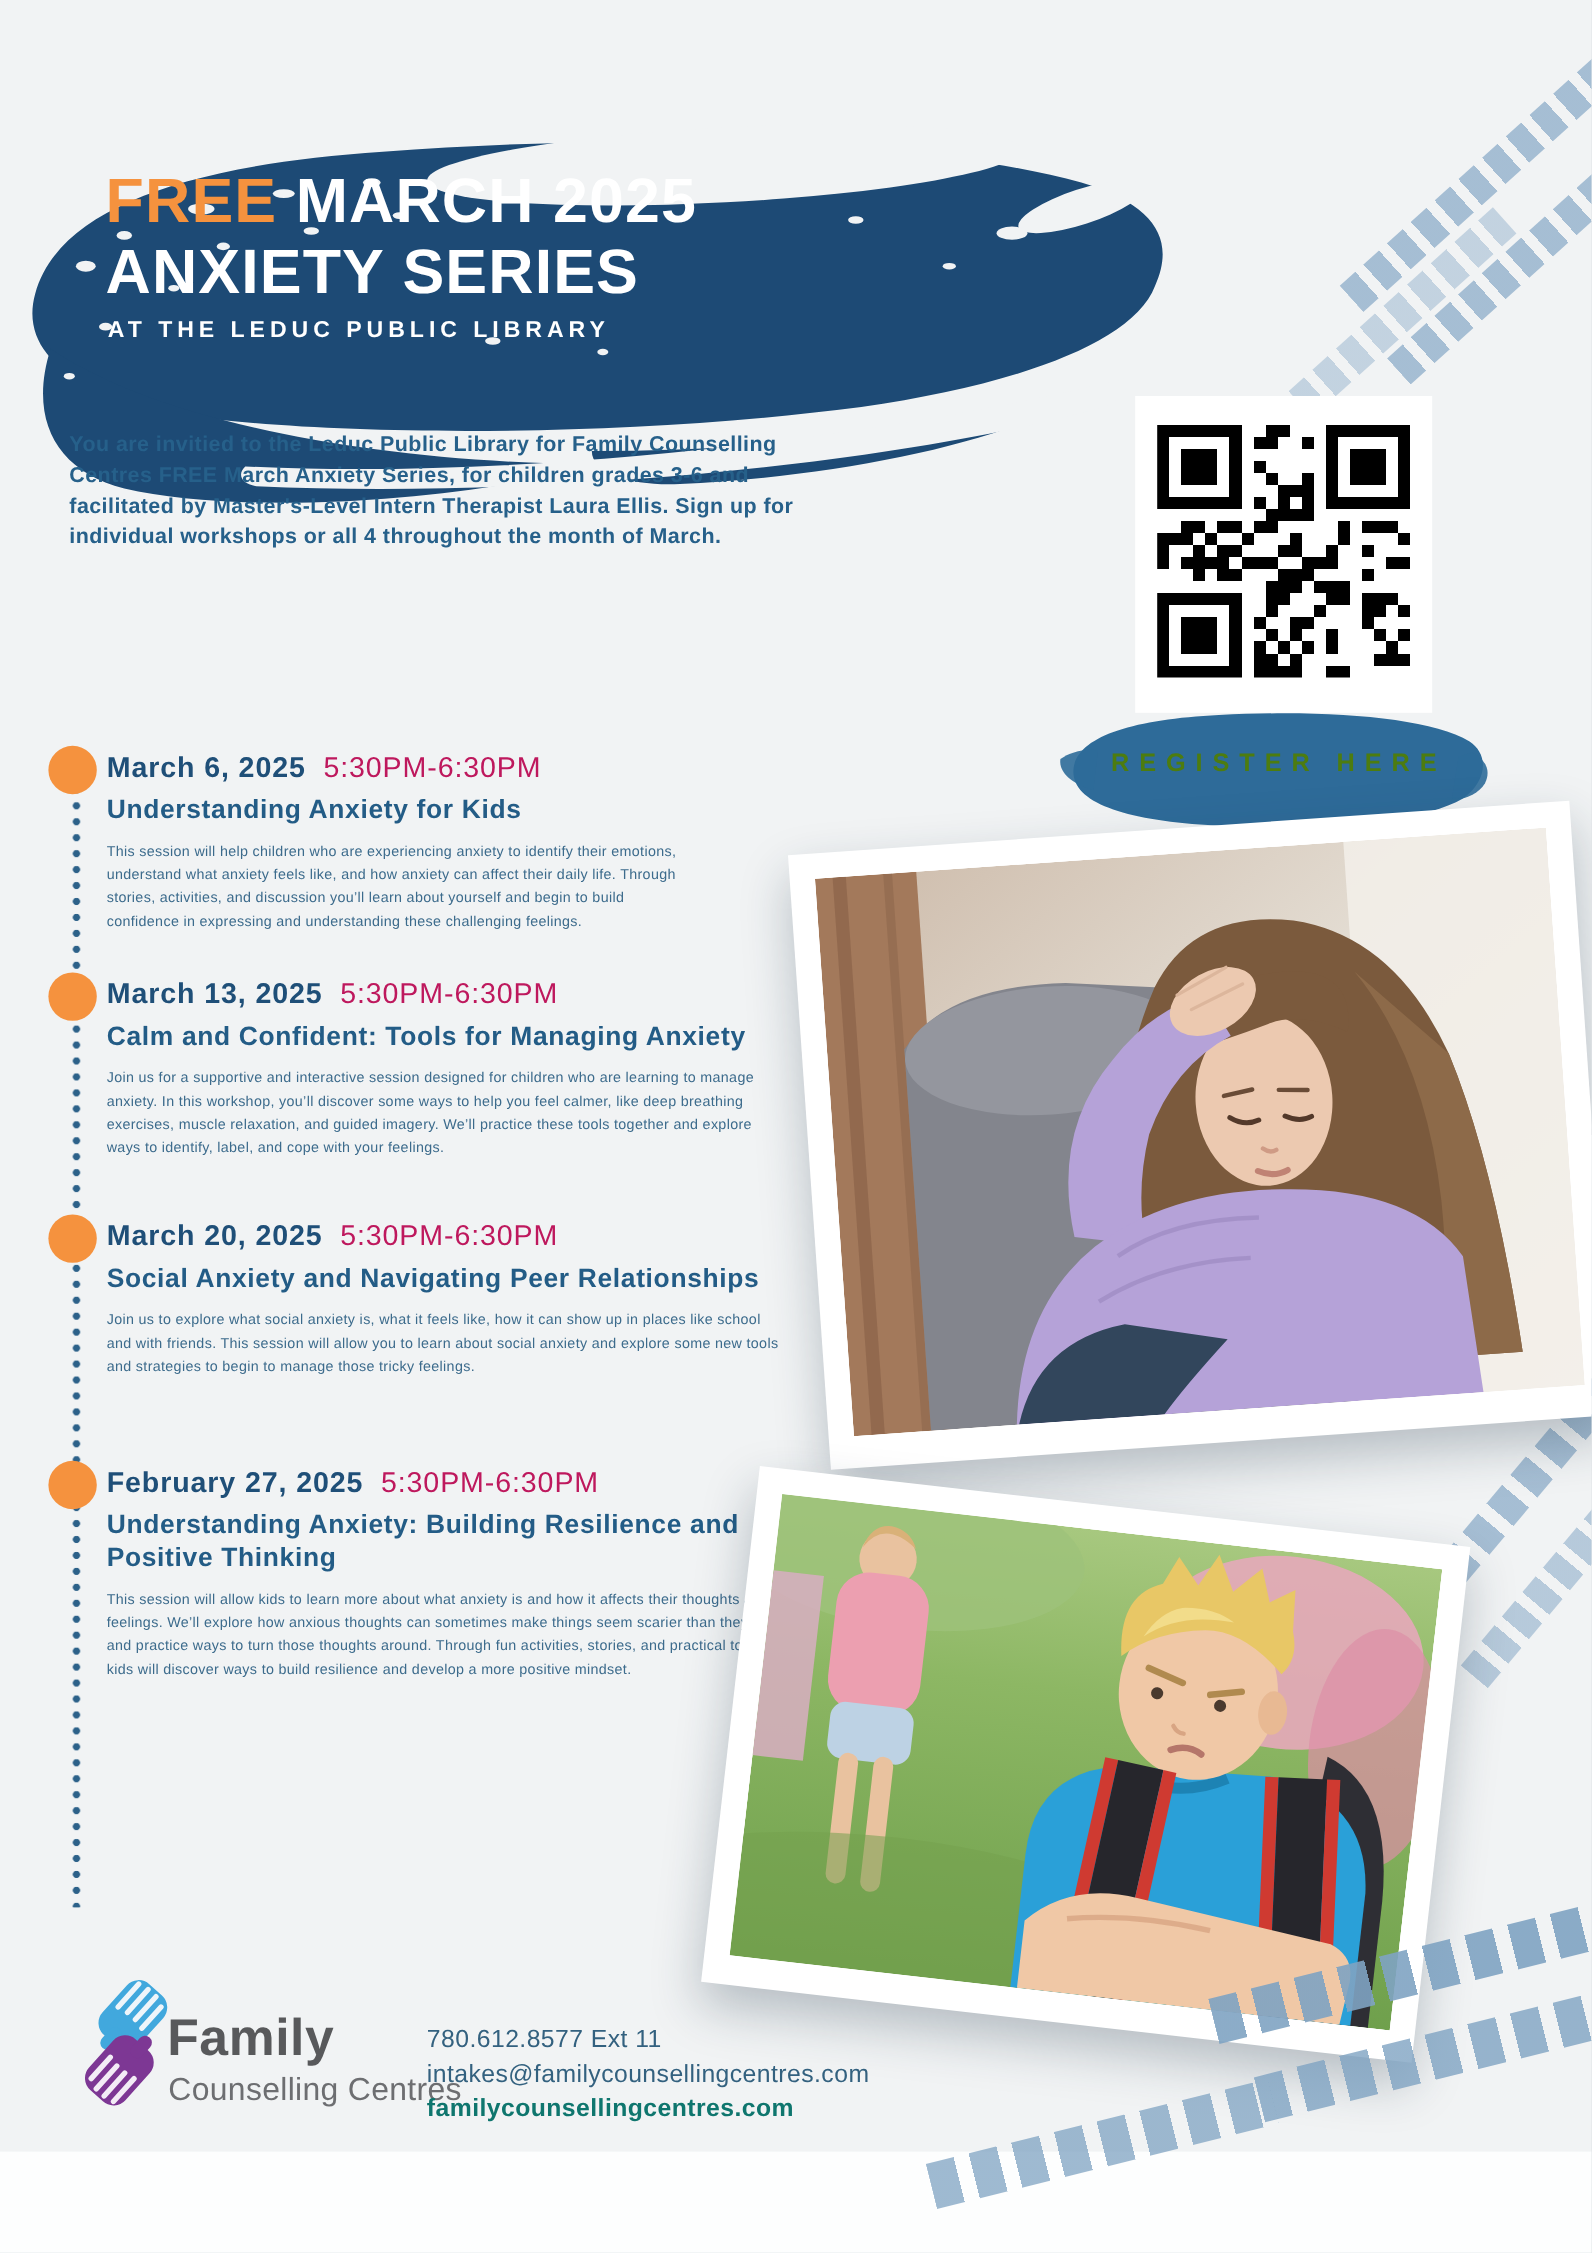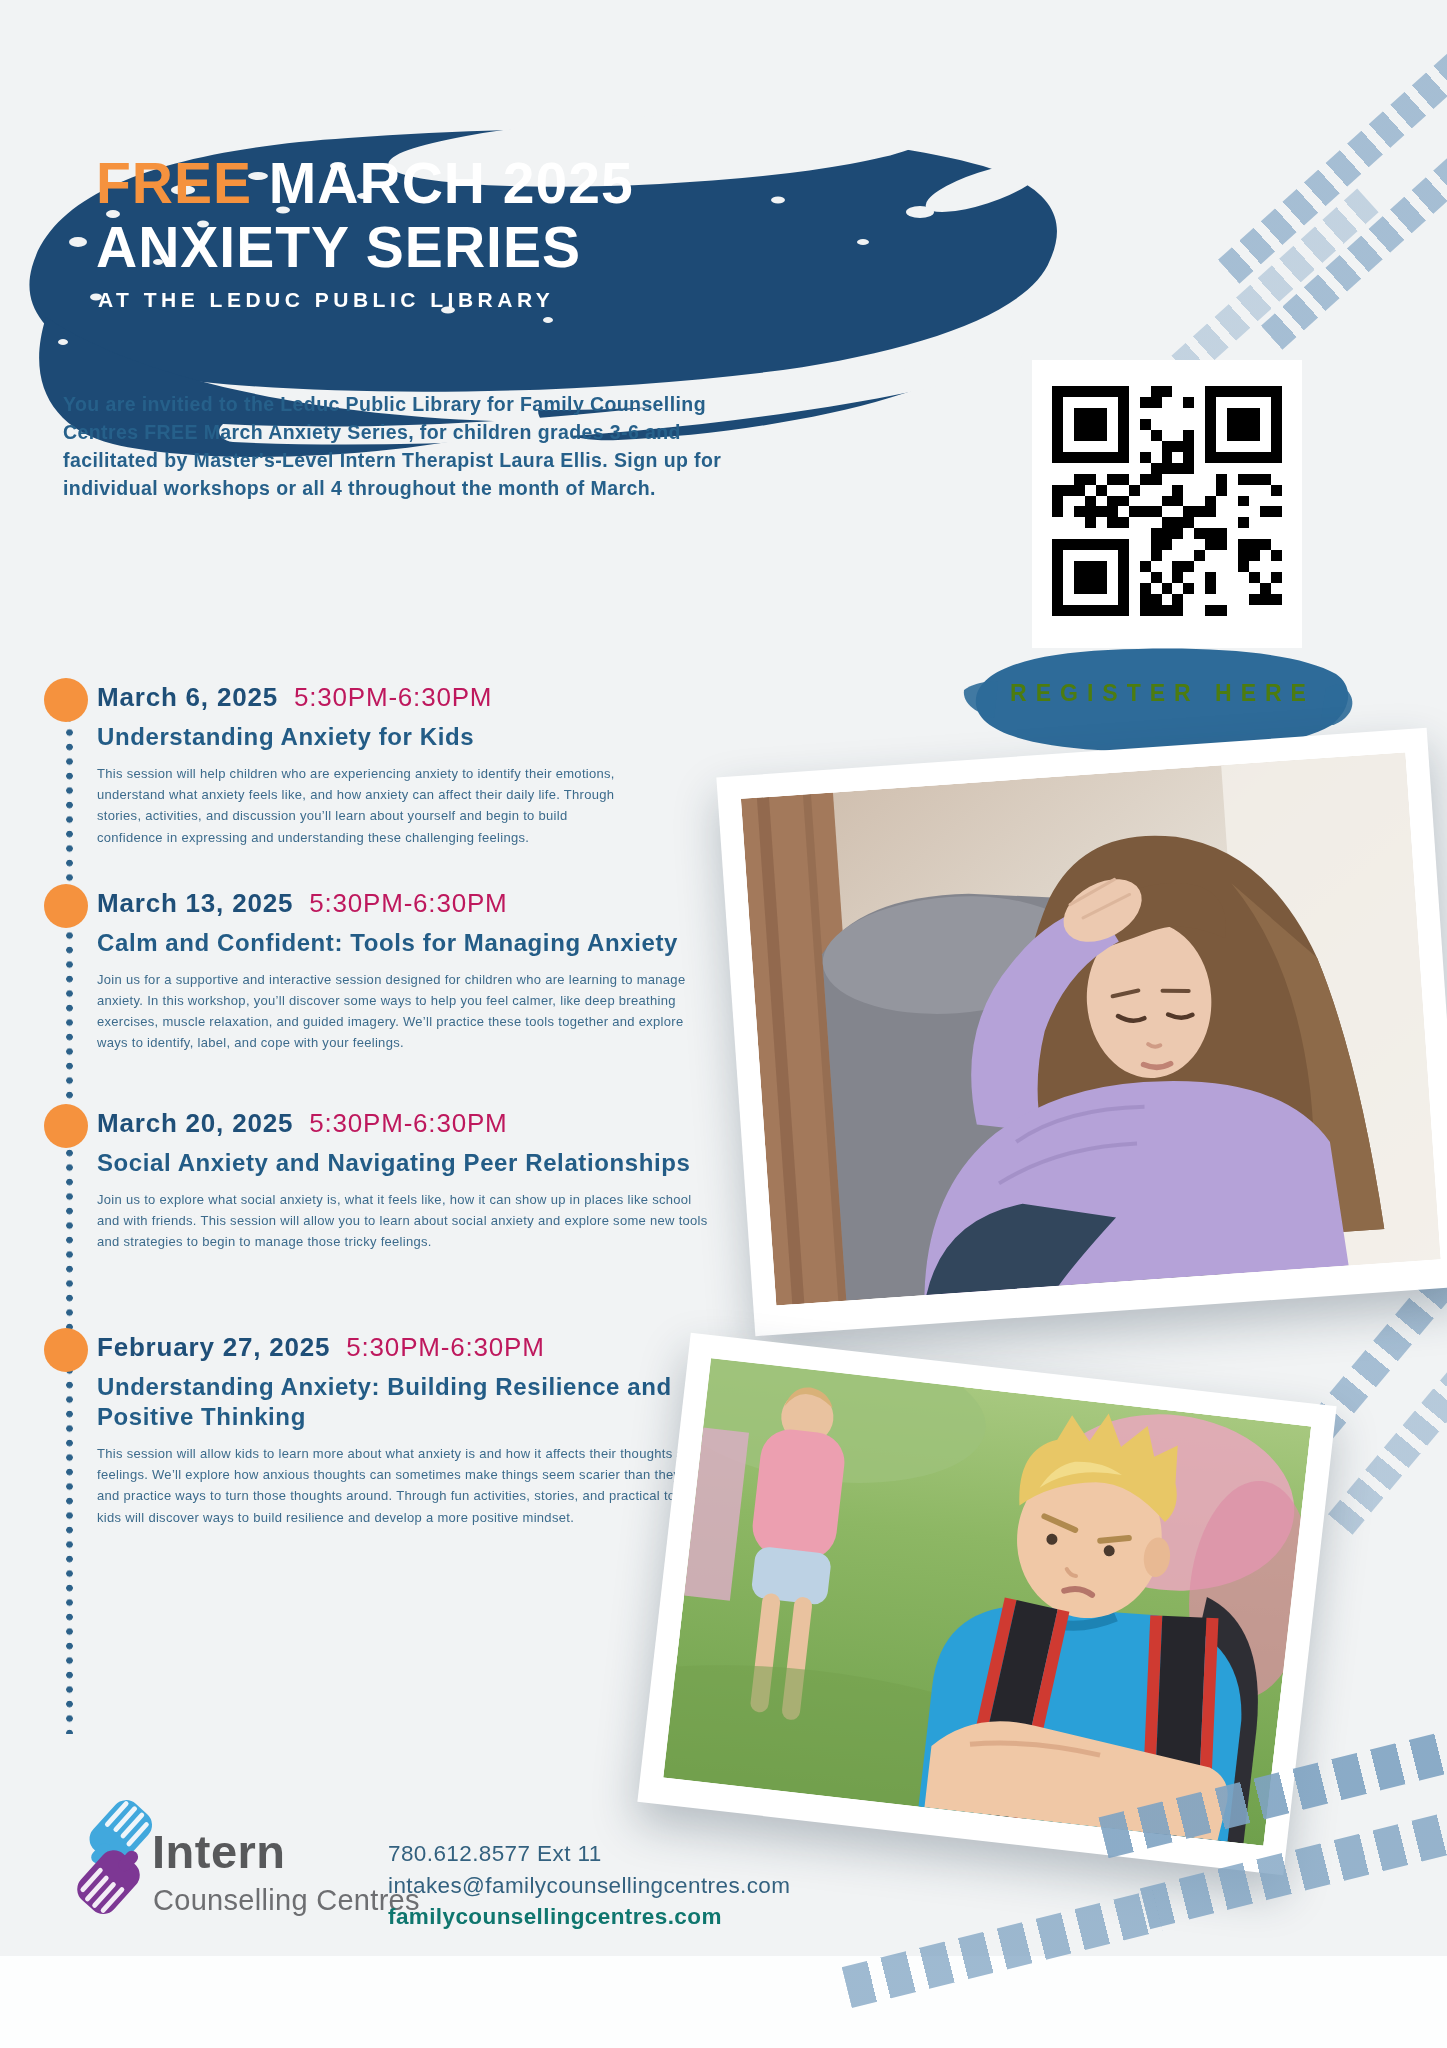--- a/index.html
+++ b/index.html
@@ -414,21 +414,21 @@
       </g>
       <g transform="rotate(132 50 88)">
         <rect x="18" y="62" width="64" height="46" rx="15" fill="var(--hand-purple)"></rect>
         <rect x="8" y="78" width="24" height="13" rx="6.5" fill="var(--hand-purple)"></rect>
         <rect x="44" y="67" width="34" height="5" rx="2.5" fill="#f3ecf6"></rect>
         <rect x="46" y="77" width="34" height="5" rx="2.5" fill="#f3ecf6"></rect>
         <rect x="46" y="87" width="34" height="5" rx="2.5" fill="#f3ecf6"></rect>
         <rect x="44" y="97" width="32" height="5" rx="2.5" fill="#f3ecf6"></rect>
       </g>
     </svg>
-    <div class="logo-family">Intern</div>
+    <div class="logo-family">Family</div>
     <div class="logo-centres">Counselling Centres</div>
     <div class="contact">
       <div>780.612.8577 Ext 11</div>
       <div>intakes@familycounsellingcentres.com</div>
       <div class="website">familycounsellingcentres.com</div>
     </div>
   </div>
 
 </div>
 

